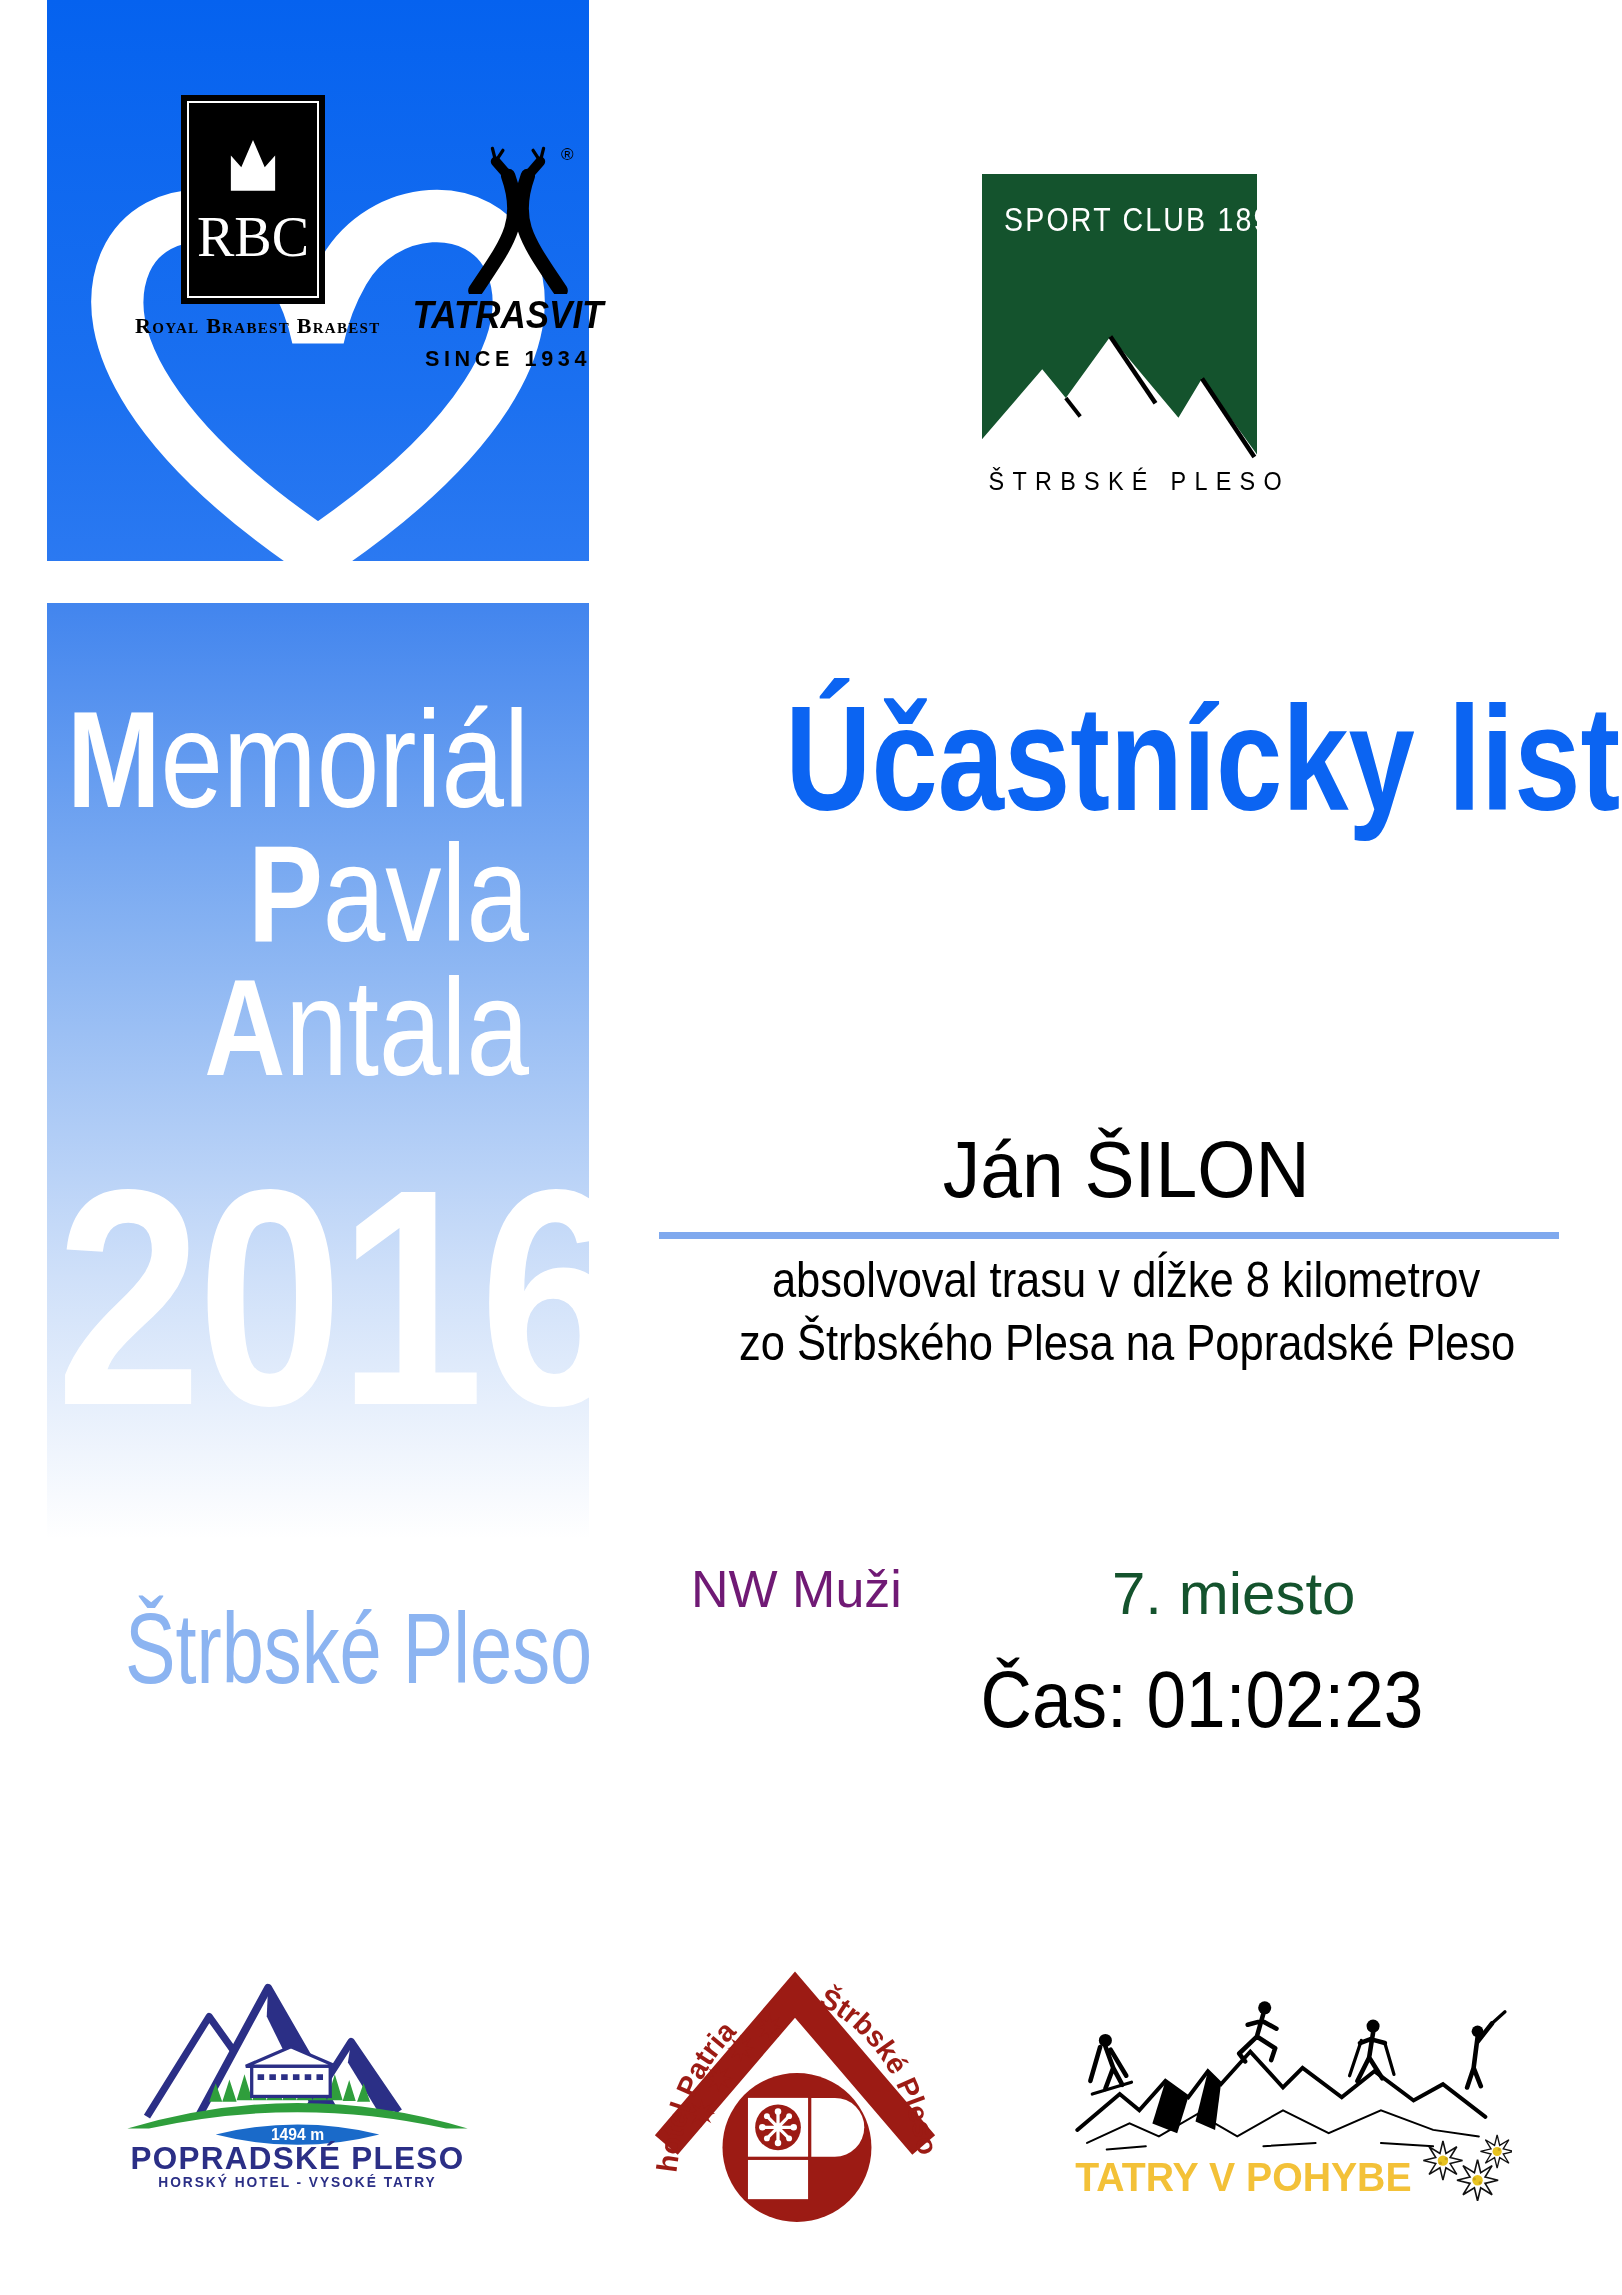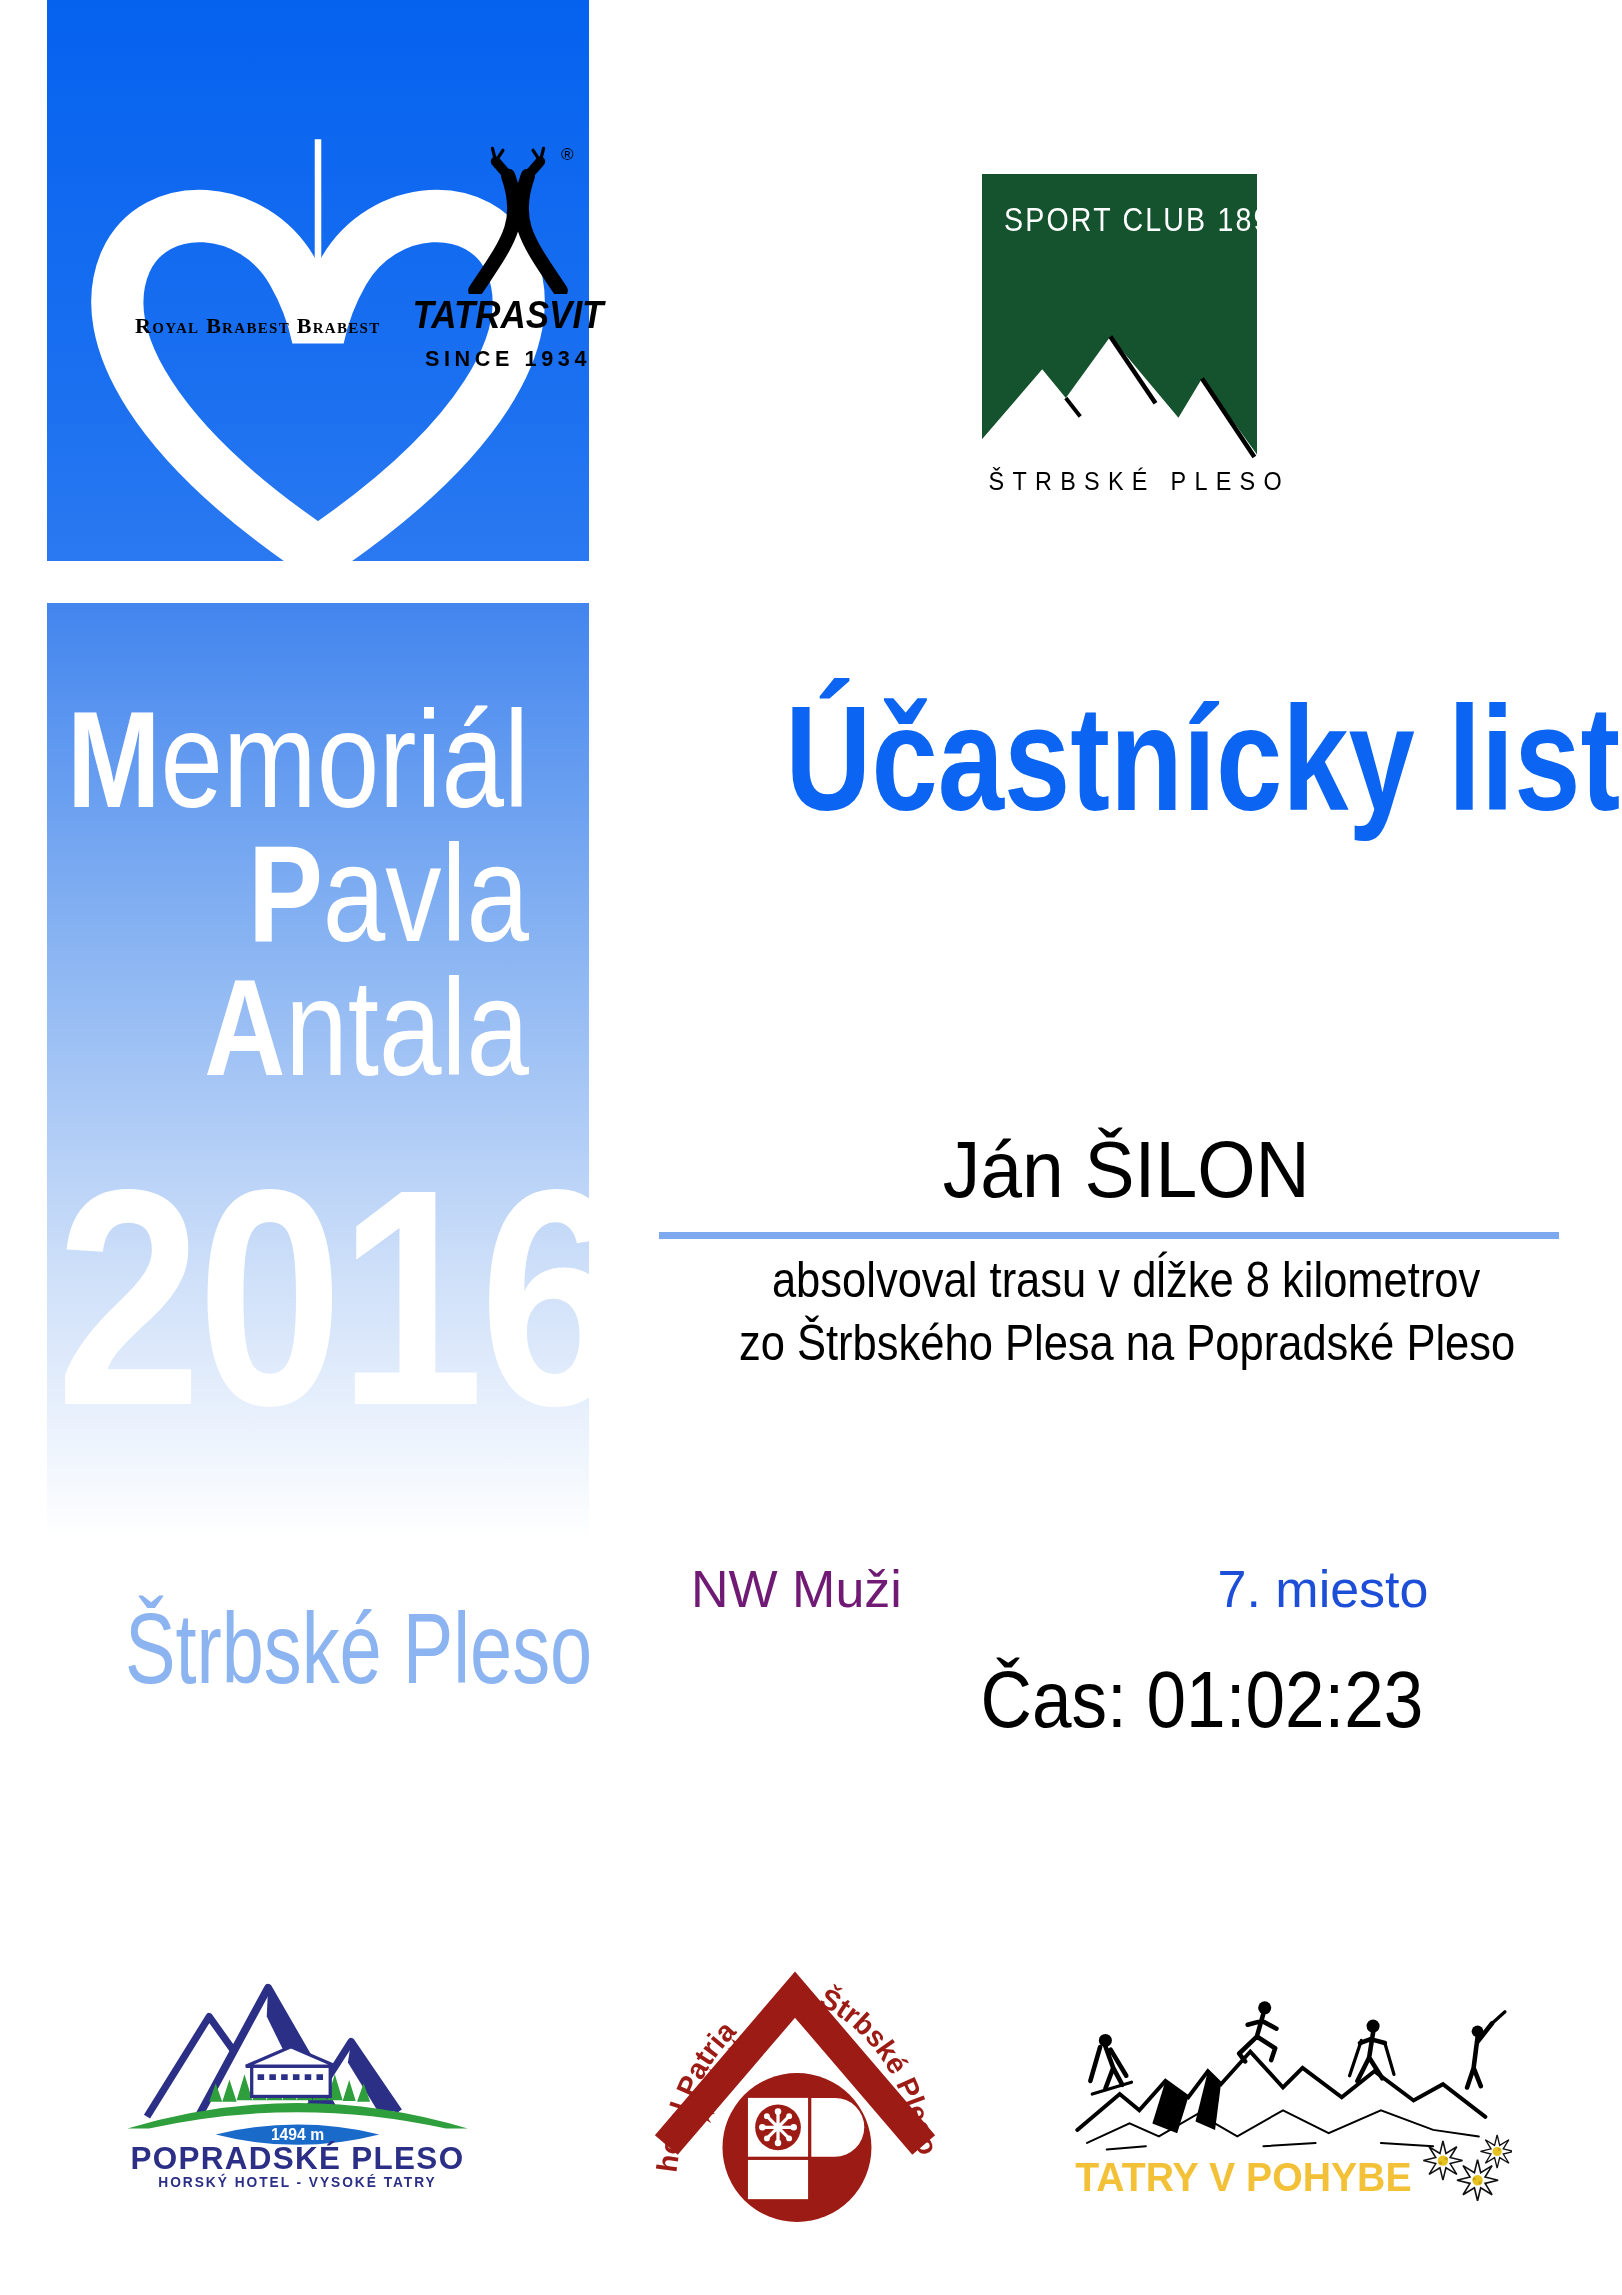--- a/index.html
+++ b/index.html
@@ -49,38 +49,45 @@
   .cert-title{left:681px;top:673px;width:890px;text-align:center;color:#0b64f2;
         font-size:149px;font-weight:700;white-space:nowrap;}
   .cert-title .squeezeT{display:inline-block;transform:scaleX(.8);transform-origin:center;}
   .cert-name{left:681px;top:1124px;width:890px;text-align:center;color:#000;font-size:79px;white-space:nowrap;}
   .cert-name .sq{display:inline-block;transform:scaleX(.95);transform-origin:center;}
   .rule{left:659px;top:1232px;width:900px;height:7.2px;background:#7fa9ee;}
   .desc1{left:681px;top:1251px;width:890px;text-align:center;color:#000;font-size:50px;white-space:nowrap;}
   .desc2{left:681px;top:1314px;width:890px;text-align:center;color:#000;font-size:50px;white-space:nowrap;}
   .desc1 .sq,.desc2 .sq{display:inline-block;transform:scaleX(.87);transform-origin:center;}
   .category{left:691px;top:1559px;color:#701a75;font-size:52px;white-space:nowrap;}
-  .place{left:1112px;top:1559px;width:422px;text-align:center;color:#1d4ed8;font-size:52px;white-space:nowrap;}
+  .place{left:1112px;top:1559px;width:422px;text-align:left;color:#14532d;font-size:60px;white-space:nowrap;}
   .time{left:842px;top:1654px;width:720px;text-align:center;color:#000;font-size:79px;white-space:nowrap;}
   .time .sq{display:inline-block;transform:scaleX(.9);transform-origin:center;}
   svg text{font-family:"Liberation Sans", sans-serif;}
 </style>
 </head>
 <body>
 
 <div class="page">
 
   <div class="abs band-sec1">
 
     <svg class="abs" style="left:0;top:134px;" width="542" height="432" viewBox="0 0 828 660">
       <path d="M414,640 C 170,475 70,310 120,195 C 165,95 315,105 375,210 C 394,243 406,273 414,312
                C 422,273 434,243 453,210 C 513,105 663,95 708,195 C 758,310 658,475 414,640 Z" fill="none" stroke="#ffffff" stroke-width="80"></path>
       <rect x="409" y="8" width="10" height="215" fill="#ffffff"></rect>
     </svg>
 
+    <div class="abs rbc-rect">
+      <div class="rbc-inner"></div>
+      <svg class="abs" style="left:47px;top:41px;" width="50" height="56" viewBox="0 0 76 86">
+        <path d="M4,84 L4,30 L20,48 L38,6 L56,48 L72,30 L72,84 Z" fill="#ffffff"></path>
+      </svg>
+      <div class="rbc-letters">RBC</div>
+    </div>
     <div class="abs rbc-caption">Royal Brabest Brabest</div>
 
     <svg class="abs" style="left:412px;top:143px;" width="118" height="151" viewBox="0 0 180 230">
       <g stroke="#000" fill="none" stroke-linecap="round">
         <path d="M25,225 C 75,150 100,120 75,50" stroke-width="22"></path>
         <path d="M155,225 C 105,150 80,120 105,50" stroke-width="22"></path>
         <path d="M90,120 L35,212" stroke-width="9"></path>
         <path d="M90,120 L145,212" stroke-width="9"></path>
         <path d="M75,50 L56,28" stroke-width="15"></path>
         <path d="M105,50 L124,28" stroke-width="15"></path>

